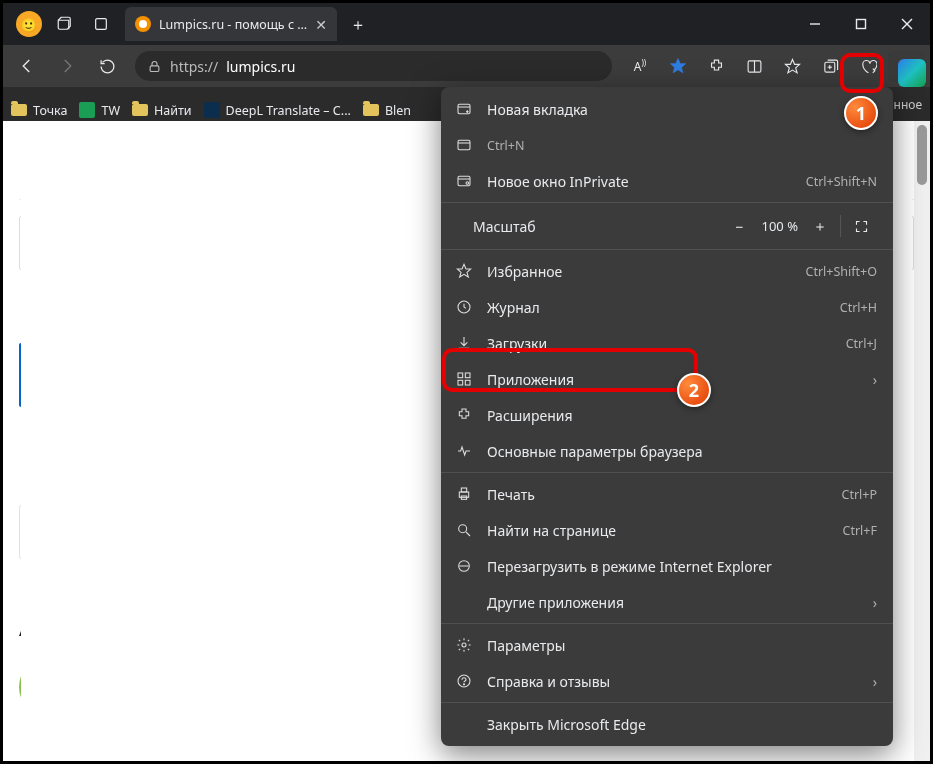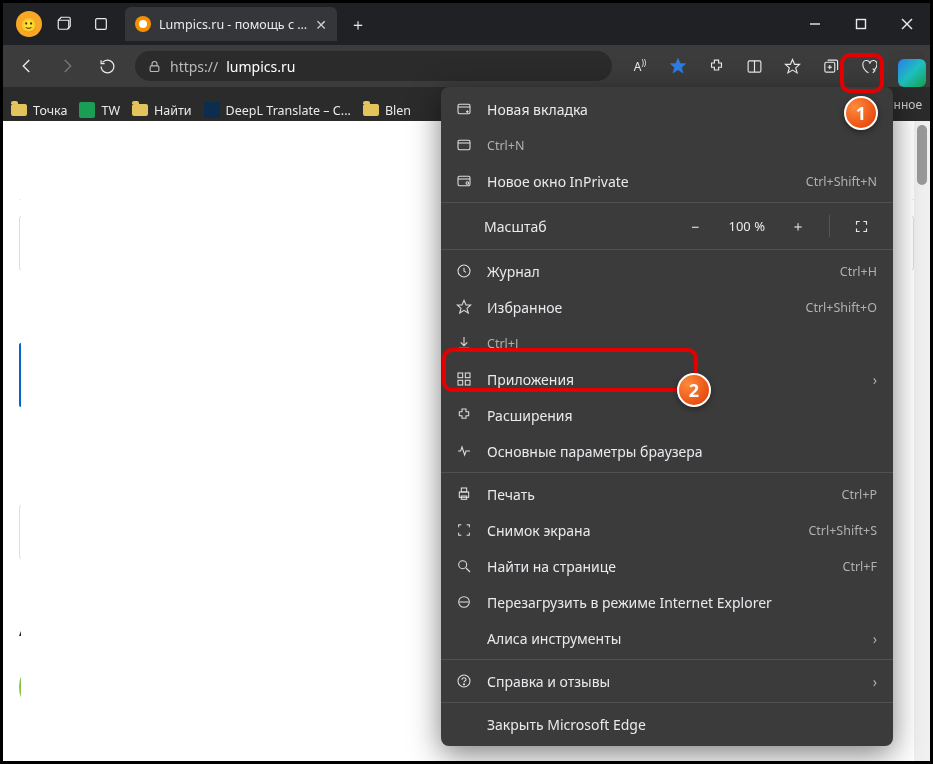--- a/index.html
+++ b/index.html
@@ -58,21 +58,21 @@
   .scrollbar { position:absolute; right:0; top:0; width:16px; height:100%; background:#f0f0f0; }
   .scrollthumb { position:absolute; top:4px; left:3px; width:10px; height:60px; background:#999; border-radius:5px; }
   
   .menu { position: absolute; top: 84px; left: 438px; width: 452px; background: #3b3b3b; border-radius: 8px; box-shadow: 0 8px 30px rgba(0,0,0,.5); color: #e8eaed; font-size: 14px; z-index: 40; padding: 4px 0; }
   .mrow { display: flex; align-items: center; height: 36px; padding: 0 16px 0 14px; gap: 14px; position: relative; }
   .mico { width: 18px; text-align: center; color: #ddd; flex: none; display:flex; align-items:center; justify-content:center; }
   .mlabel { flex: 1; }
   .mshort { color: #b0b0b0; font-size: 12.5px; }
   .msub { color: #b0b0b0; font-size: 14px; }
   .msep { height: 1px; background: #505050; margin: 3px 0; }
-  .zoomrow { display:flex; align-items:center; height:40px; padding:0 16px 0 14px; gap:11px; }
+  .zoomrow { display:flex; align-items:center; height:40px; padding:0 16px 0 14px; gap:0; }
   .zoomrow .mlabel { flex:1; }
   .zbtn { width:32px; height:28px; display:flex; align-items:center; justify-content:center; color:#e8eaed; }
   .zpct { font-size: 13px; padding: 0 6px; }
   .zsep { width:1px; height:22px; background:#555; margin:0 4px; }
   .hist-hl { position:absolute; left:439px; top:345px; width:256px; height:44px; border:4px solid #e40000; border-radius:10px; z-index:60; pointer-events:none; }
   
   .callout { position:absolute; width:34px; height:34px; border-radius:50%; background: radial-gradient(circle at 30% 30%, #ff8a3c, #e03800); border:2px solid #fff; color:#fff; font-weight:bold; font-size:18px; display:flex; align-items:center; justify-content:center; z-index:70; box-shadow:0 2px 6px rgba(0,0,0,.4); }
   .c1 { top: 93px; right: 52px; }
   .c2 { top: 370px; left: 674px; }
   
@@ -332,42 +332,43 @@
       <div class="zbtn">
           <svg width="15" height="15" viewBox="0 0 24 24" fill="none" stroke="#e8eaed" stroke-width="1.8">
             <path d="M4 9V4h5M20 9V4h-5M4 15v5h5M20 15v5h-5"></path>
           </svg>
         </div>
     </div>
     <div class="msep"></div>
     <div class="mrow">
         <span class="mico">
           <svg width="16" height="16" viewBox="0 0 24 24" fill="none" stroke="#ddd" stroke-width="1.6">
+            <polygon points="12 2 15 9 22 9 16.5 14 18.5 21 12 17 5.5 21 7.5 14 2 9 9 9"></polygon>
+          </svg>
+        </span>
+        <span class="mlabel">Избранное</span>
+        <span class="mshort">Ctrl+Shift+O</span>
+      </div>
+    <div class="mrow">
+        <span class="mico">
+          <svg width="16" height="16" viewBox="0 0 24 24" fill="none" stroke="#ddd" stroke-width="1.6">
             <circle cx="12" cy="12" r="9"></circle>
             <path d="M12 7v5l3 2"></path>
           </svg>
         </span>
         <span class="mlabel">Журнал</span>
         <span class="mshort">Ctrl+H</span>
       </div>
     <div class="mrow">
         <span class="mico">
           <svg width="16" height="16" viewBox="0 0 24 24" fill="none" stroke="#ddd" stroke-width="1.6">
-            <polygon points="12 2 15 9 22 9 16.5 14 18.5 21 12 17 5.5 21 7.5 14 2 9 9 9"></polygon>
-          </svg>
-        </span>
-        <span class="mlabel">Избранное</span>
-        <span class="mshort">Ctrl+Shift+O</span>
-      </div>
-    <div class="mrow">
-        <span class="mico">
-          <svg width="16" height="16" viewBox="0 0 24 24" fill="none" stroke="#ddd" stroke-width="1.6">
             <path d="M12 3v12M7 11l5 5 5-5M4 20h16"></path>
           </svg>
         </span>
+        <span class="mlabel">Загрузки</span>
         <span class="mshort">Ctrl+J</span>
       </div>
     <div class="mrow">
         <span class="mico">
           <svg width="16" height="16" viewBox="0 0 24 24" fill="none" stroke="#ddd" stroke-width="1.6">
             <rect x="3" y="3" width="7" height="7"></rect>
             <rect x="14" y="3" width="7" height="7"></rect>
             <rect x="3" y="14" width="7" height="7"></rect>
             <rect x="14" y="14" width="7" height="7"></rect>
           </svg>
@@ -399,51 +400,51 @@
             <rect x="8" y="3" width="8" height="6"></rect>
             <rect x="8" y="15" width="8" height="5"></rect>
           </svg>
         </span>
         <span class="mlabel">Печать</span>
         <span class="mshort">Ctrl+P</span>
       </div>
     <div class="mrow">
         <span class="mico">
           <svg width="16" height="16" viewBox="0 0 24 24" fill="none" stroke="#ddd" stroke-width="1.6">
-            <path d="M4 8V4h4M16 4h4v4M20 16v4h-4M8 20H4v-4"></path>
-          </svg>
-        </span>
-        <span class="mlabel">Снимок экрана</span>
-        <span class="mshort">Ctrl+Shift+S</span>
-      </div>
-    <div class="mrow">
-        <span class="mico">
-          <svg width="16" height="16" viewBox="0 0 24 24" fill="none" stroke="#ddd" stroke-width="1.6">
             <circle cx="10" cy="10" r="6"></circle>
             <line x1="15" y1="15" x2="21" y2="21"></line>
           </svg>
         </span>
         <span class="mlabel">Найти на странице</span>
         <span class="mshort">Ctrl+F</span>
       </div>
     <div class="mrow">
         <span class="mico">
           <svg width="16" height="16" viewBox="0 0 24 24" fill="none" stroke="#ddd" stroke-width="1.6">
             <circle cx="12" cy="12" r="8"></circle>
             <path d="M5 12h14"></path>
           </svg>
         </span>
         <span class="mlabel">Перезагрузить в режиме Internet Explorer</span>
       </div>
     <div class="mrow">
         <span class="mico"></span>
-        <span class="mlabel">Алиса инструменты</span>
+        <span class="mlabel">Другие приложения</span>
         <span class="msub">›</span>
       </div>
     <div class="msep"></div>
+    <div class="mrow">
+        <span class="mico">
+          <svg width="16" height="16" viewBox="0 0 24 24" fill="none" stroke="#ddd" stroke-width="1.6">
+            <circle cx="12" cy="12" r="3"></circle>
+            <path d="M12 2v3M12 19v3M4.2 4.2l2.1 2.1M17.7 17.7l2.1 2.1M2 12h3M19 12h3M4.2 19.8l2.1-2.1M17.7 6.3l2.1-2.1"></path>
+          </svg>
+        </span>
+        <span class="mlabel">Параметры</span>
+      </div>
     <div class="mrow">
         <span class="mico">
           <svg width="16" height="16" viewBox="0 0 24 24" fill="none" stroke="#ddd" stroke-width="1.6">
             <circle cx="12" cy="12" r="9"></circle>
             <path d="M9 10a3 3 0 116 0c0 2-3 2-3 4"></path>
             <circle cx="12" cy="17" r=".8" fill="#ddd"></circle>
           </svg>
         </span>
         <span class="mlabel">Справка и отзывы</span>
         <span class="msub">›</span>

